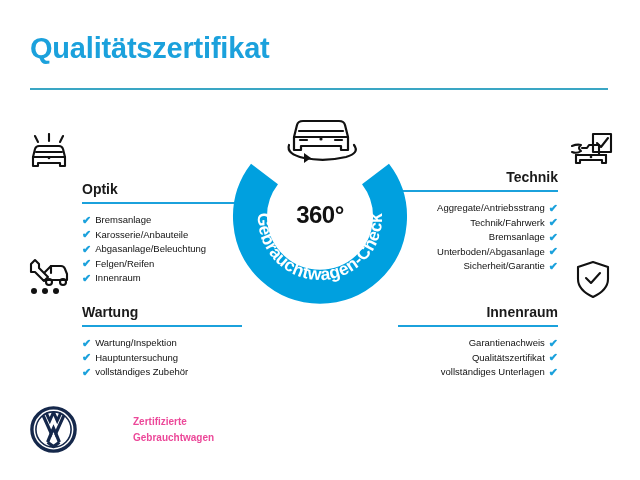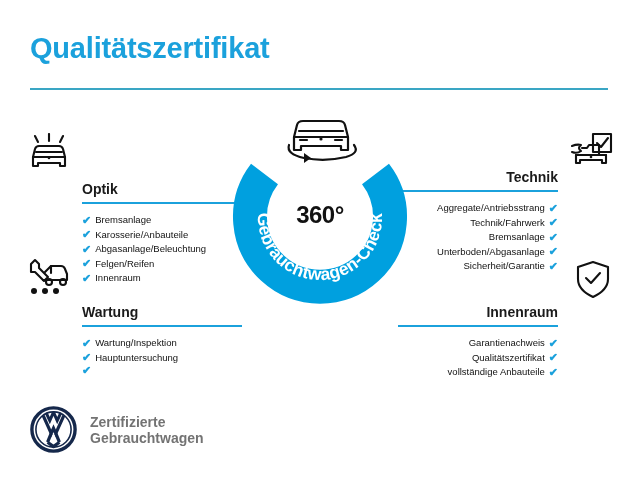--- a/index.html
+++ b/index.html
@@ -119,25 +119,26 @@
 
   
   .footer{
     position:absolute;
     left:30px; top:406px;
     display:flex;
     align-items:center;
     gap:13px;
   }
   .vw-text{
-    font-size:14px;
-    font-weight:bold;
-    color:#737373;
+    font-size:10px;
+    font-weight:bold;
+    color:#ec4899;
     line-height:16px;
     white-space:nowrap;
+    margin-left:43px;
   }
 </style>
 </head>
 <body>
 
 <div class="page">
 
   <div class="title">Qualitätszertifikat</div>
   <div class="title-rule"></div>
 
@@ -219,20 +220,21 @@
       <li>
           <span class="check">✔</span>
           <span>Wartung/Inspektion</span>
         </li>
       <li>
           <span class="check">✔</span>
           <span>Hauptuntersuchung</span>
         </li>
       <li>
           <span class="check">✔</span>
+          <span>vollständiges Zubehör</span>
         </li>
     </ul>
   </div>
 
   <div class="section sec-technik align-right">
     <div class="sec-head">Technik</div>
     <div class="sec-rule"></div>
     <ul class="sec-list">
       <li>
           <span>Aggregate/Antriebsstrang</span>
@@ -263,21 +265,21 @@
     <ul class="sec-list">
       <li>
           <span>Garantienachweis</span>
           <span class="check">✔</span>
         </li>
       <li>
           <span>Qualitätszertifikat</span>
           <span class="check">✔</span>
         </li>
       <li>
-          <span>vollständige Anbauteile</span>
+          <span>vollständiges Unterlagen</span>
           <span class="check">✔</span>
         </li>
     </ul>
   </div>
 
   <div class="badge">
     <svg width="184" height="184" viewBox="0 0 184 184">
       <defs>
         <path id="arcpath" d="M 30 92 A 62 62 0 0 0 154 92" fill="none"></path>
       </defs>

